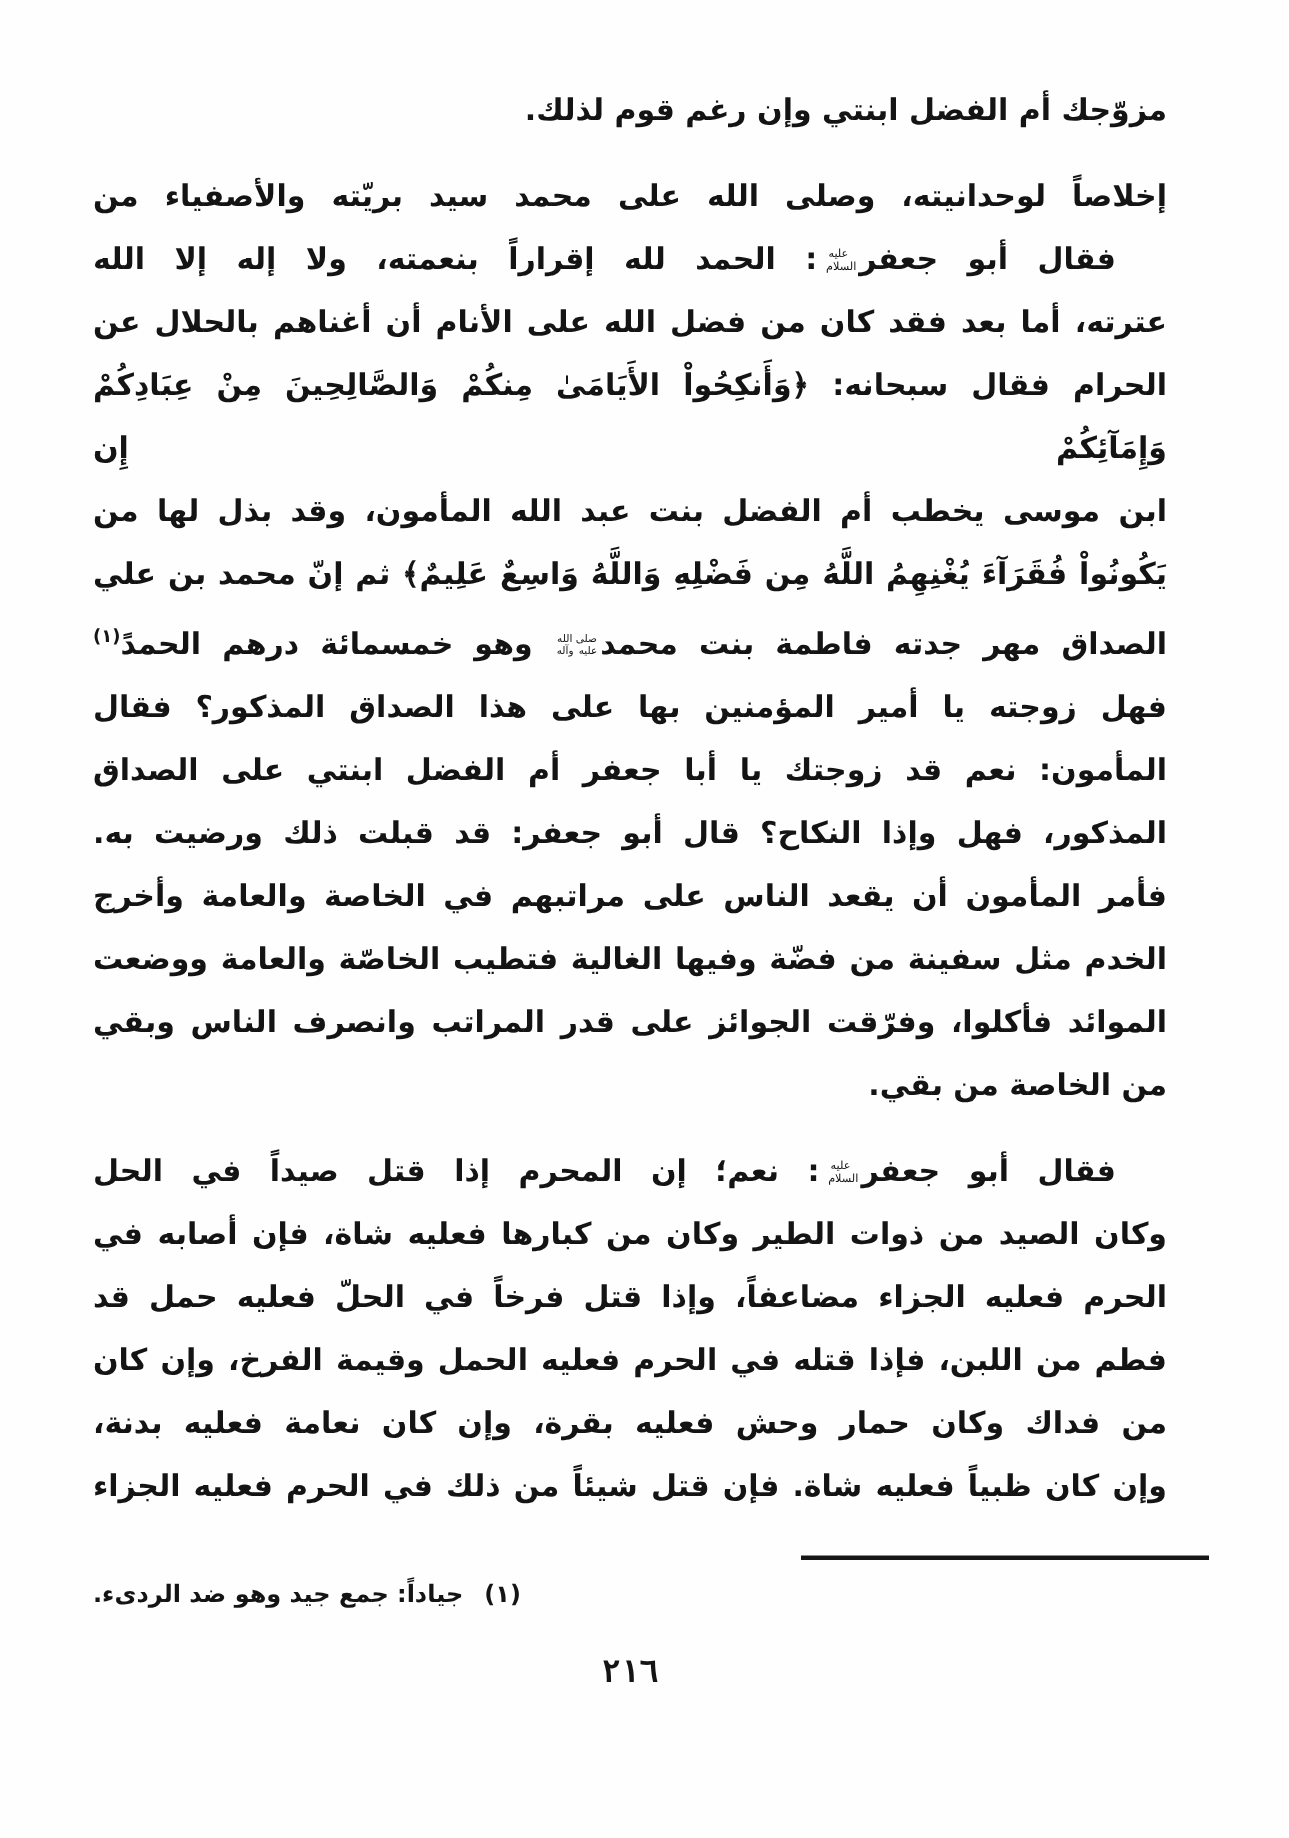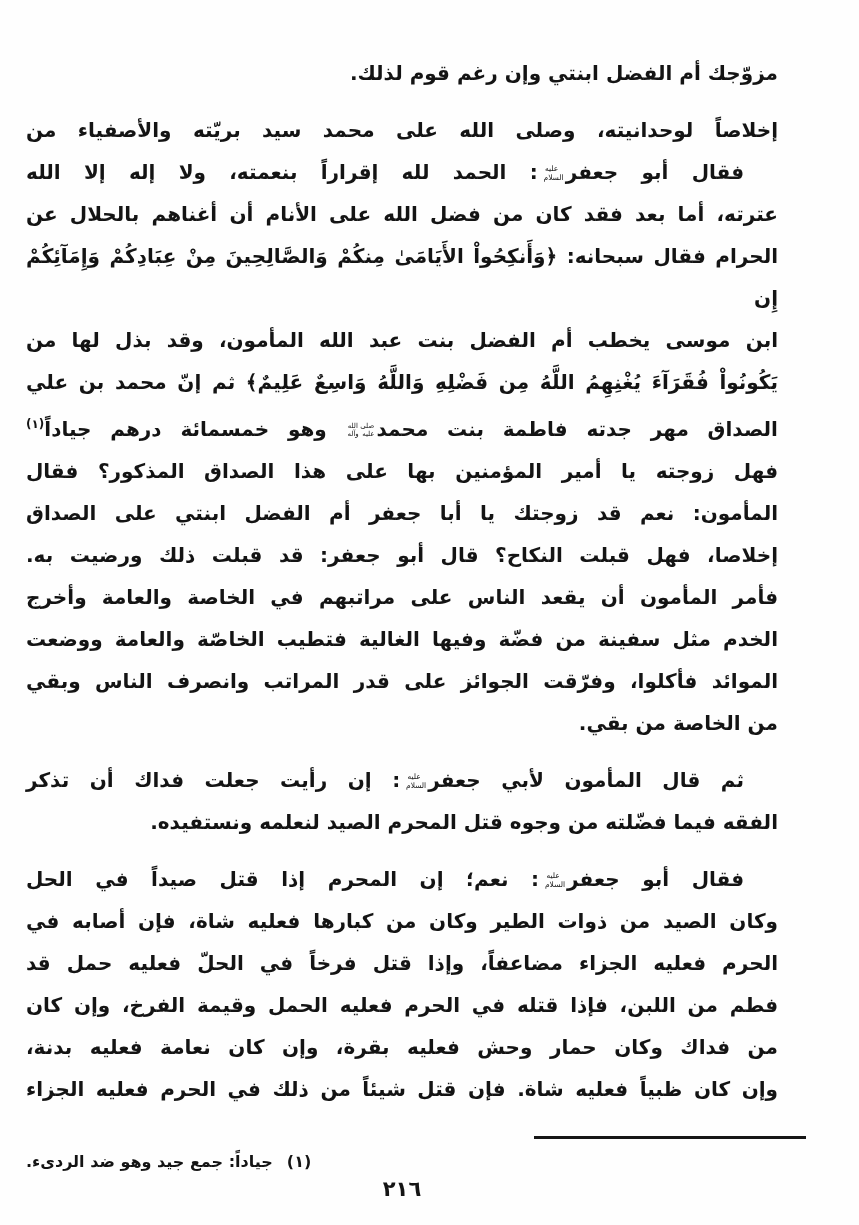--- a/index.html
+++ b/index.html
@@ -6,21 +6,21 @@
     margin: 0;
     padding: 0;
     background: #ffffff;
   }
   .page {
     position: relative;
     width: 859px;
     height: 1225px;
     background: #fefefe;
     box-sizing: border-box;
-    padding: 52px 81px 0 26px;
+    padding: 52px 81px 0 62px;
     direction: rtl;
     font-family: "DejaVu Sans", sans-serif;
     color: #141414;
     overflow: hidden;
   }
   .text-block { width: 100%; }
   .para { margin: 0; }
   .para.spaced { margin-top: 15px; }
   .line {
     font-size: 20px;
@@ -61,58 +61,56 @@
   }
   .fn-line {
     margin-top: 8px;
     font-size: 16px;
     font-weight: 700;
     line-height: 30px;
     text-align: left;
   }
   .fn-marker { margin-left: 14px; }
   .page-number {
+    margin-top: 24px;
     text-align: center;
     font-size: 21px;
     font-weight: 700;
     letter-spacing: 2px;
+    font-family: Liberation Mono, monospace;
   }
 </style>
 </head>
 <body>
 
 <div class="page">
 
   <div class="text-block">
 
     <div class="para">
       <div class="line short">مزوّجك أم الفضل ابنتي وإن رغم قوم لذلك.</div>
     </div>
 
     <div class="para spaced">
       <div class="line">إخلاصاً لوحدانيته، وصلى الله على محمد سيد بريّته والأصفياء من</div>
       <div class="line indent"><span>فقال أبو جعفر</span><span class="honorific">عليه السلام</span><span>: الحمد لله إقراراً بنعمته، ولا إله إلا الله</span></div>
       <div class="line">عترته، أما بعد فقد كان من فضل الله على الأنام أن أغناهم بالحلال عن</div>
       <div class="line">الحرام فقال سبحانه: ﴿وَأَنكِحُواْ الأَيَامَىٰ مِنكُمْ وَالصَّالِحِينَ مِنْ عِبَادِكُمْ وَإِمَآئِكُمْ إِن</div>
       <div class="line">ابن موسى يخطب أم الفضل بنت عبد الله المأمون، وقد بذل لها من</div>
       <div class="line">يَكُونُواْ فُقَرَآءَ يُغْنِهِمُ اللَّهُ مِن فَضْلِهِ وَاللَّهُ وَاسِعٌ عَلِيمٌ﴾ ثم إنّ محمد بن علي</div>
-      <div class="line"><span>الصداق مهر جدته فاطمة بنت محمد</span><span class="honorific pbuh">صلى الله عليه وآله</span><span> وهو خمسمائة درهم جياداً</span><span class="fn-ref">(١)</span></div>
+      <div class="line"><span>الصداق مهر جدته فاطمة بنت محمد</span><span class="honorific pbuh">صلى الله عليه وآله</span><span> وهو خمسمائة درهم الحمدً</span><span class="fn-ref">(١)</span></div>
       <div class="line">فهل زوجته يا أمير المؤمنين بها على هذا الصداق المذكور؟ فقال</div>
       <div class="line">المأمون: نعم قد زوجتك يا أبا جعفر أم الفضل ابنتي على الصداق</div>
-      <div class="line">إخلاصا، فهل قبلت النكاح؟ قال أبو جعفر: قد قبلت ذلك ورضيت به.</div>
+      <div class="line">المذكور، فهل وإذا النكاح؟ قال أبو جعفر: قد قبلت ذلك ورضيت به.</div>
       <div class="line">فأمر المأمون أن يقعد الناس على مراتبهم في الخاصة والعامة وأخرج</div>
       <div class="line">الخدم مثل سفينة من فضّة وفيها الغالية فتطيب الخاصّة والعامة ووضعت</div>
       <div class="line">الموائد فأكلوا، وفرّقت الجوائز على قدر المراتب وانصرف الناس وبقي</div>
       <div class="line short">من الخاصة من بقي.</div>
     </div>
 
-    <div class="para spaced">
-      <div class="line indent"><span>ثم قال المأمون لأبي جعفر</span><span class="honorific">عليه السلام</span><span>: إن رأيت جعلت فداك أن تذكر</span></div>
-      <div class="line short">الفقه فيما فضّلته من وجوه قتل المحرم الصيد لنعلمه ونستفيده.</div>
-    </div>
 
     <div class="para spaced">
       <div class="line indent"><span>فقال أبو جعفر</span><span class="honorific">عليه السلام</span><span>: نعم؛ إن المحرم إذا قتل صيداً في الحل</span></div>
       <div class="line">وكان الصيد من ذوات الطير وكان من كبارها فعليه شاة، فإن أصابه في</div>
       <div class="line">الحرم فعليه الجزاء مضاعفاً، وإذا قتل فرخاً في الحلّ فعليه حمل قد</div>
       <div class="line">فطم من اللبن، فإذا قتله في الحرم فعليه الحمل وقيمة الفرخ، وإن كان</div>
       <div class="line">من فداك وكان حمار وحش فعليه بقرة، وإن كان نعامة فعليه بدنة،</div>
       <div class="line">وإن كان ظبياً فعليه شاة. فإن قتل شيئاً من ذلك في الحرم فعليه الجزاء</div>
     </div>
 

